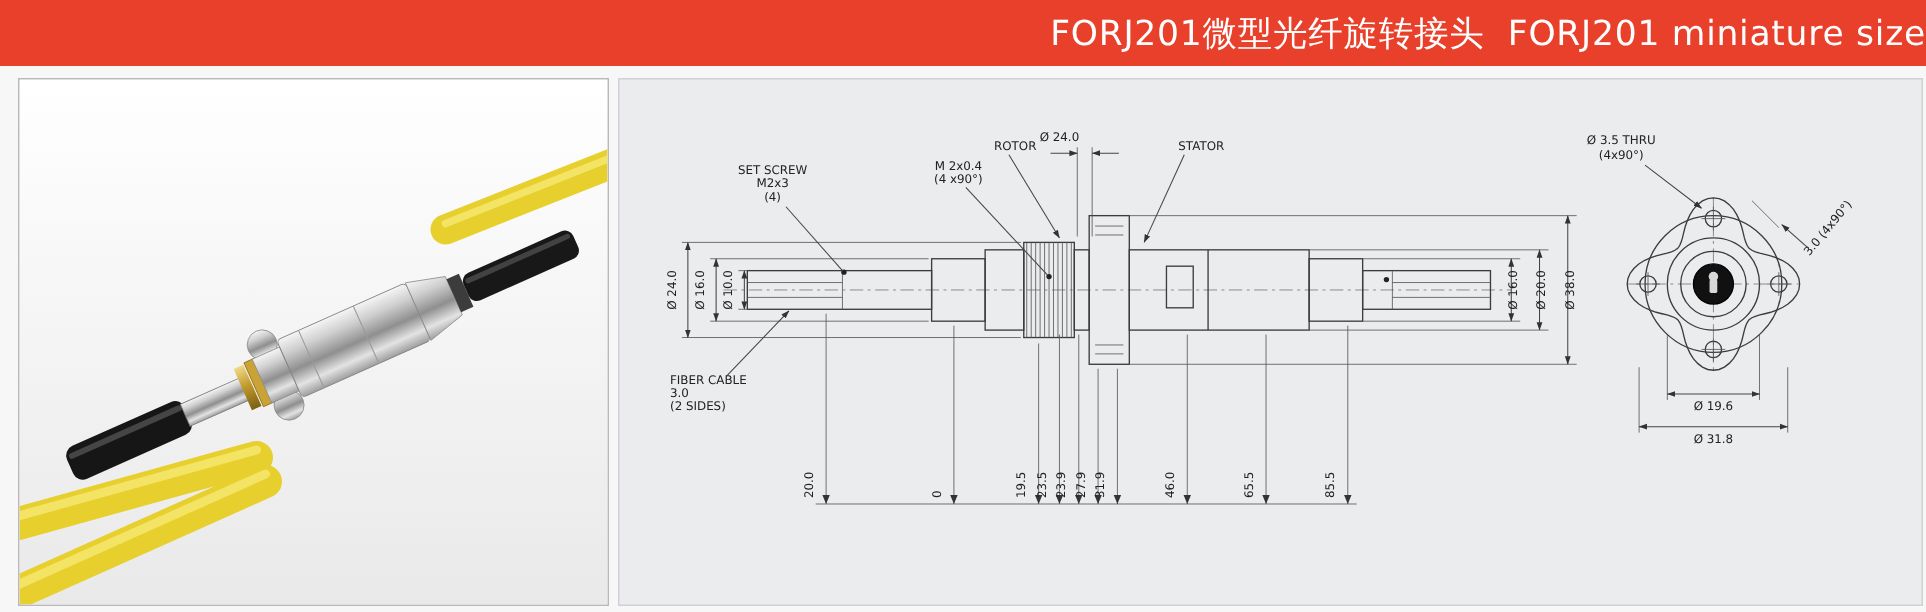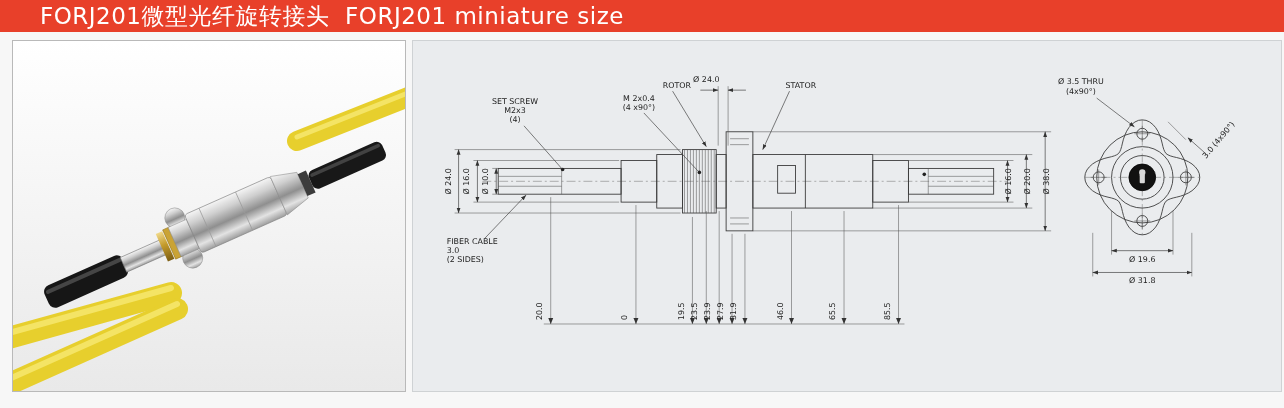--- a/index.html
+++ b/index.html
@@ -3,25 +3,26 @@
 <meta charset="utf-8">
 <style>
   html,body{margin:0;padding:0;}
   body{
     width:1284px;height:408px;
     background:#f7f7f7;
     font-family:"DejaVu Sans","Liberation Sans",sans-serif;
     overflow:hidden;
   }
   .titlebar{
-    height:32px;
+    height:44px;
     background:#e8402a;
     display:flex;align-items:center;
-    padding-left:40px;
+    padding-left:58px;
     box-sizing:border-box;
+    justify-content:flex-end;
   }
   .titlebar .title{
     color:#ffffff;
     font-size:23px;
     letter-spacing:.5px;
     white-space:pre;
   }
   .content{
     display:flex;
     gap:6px;

